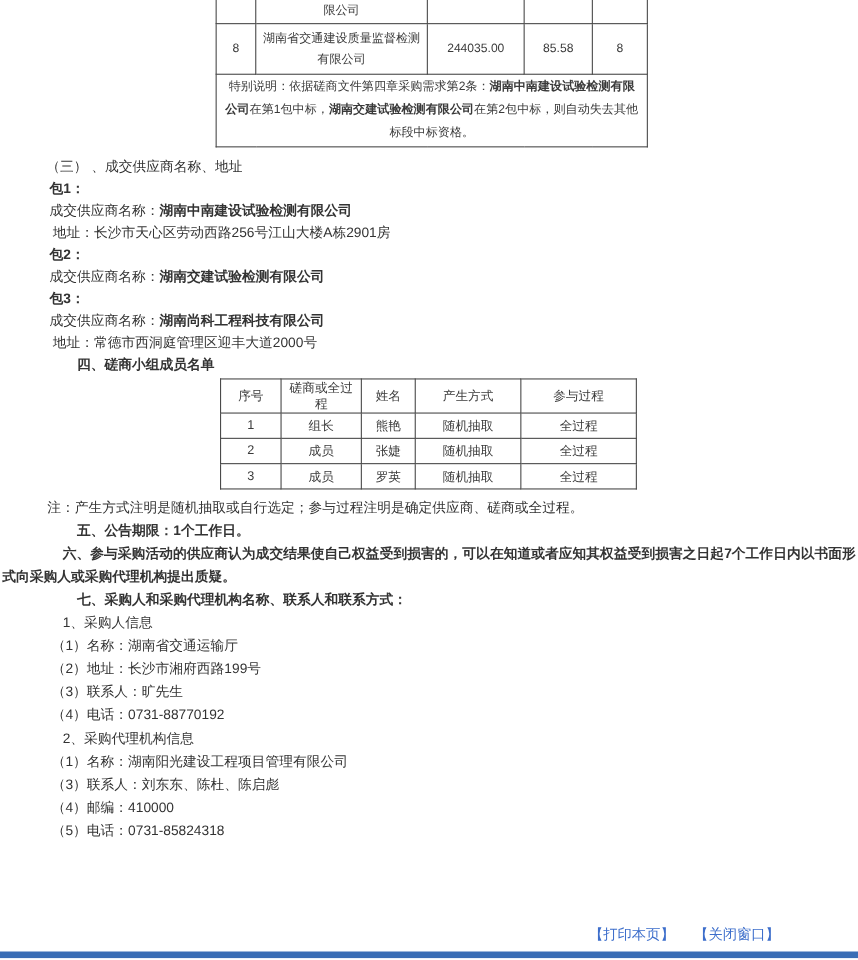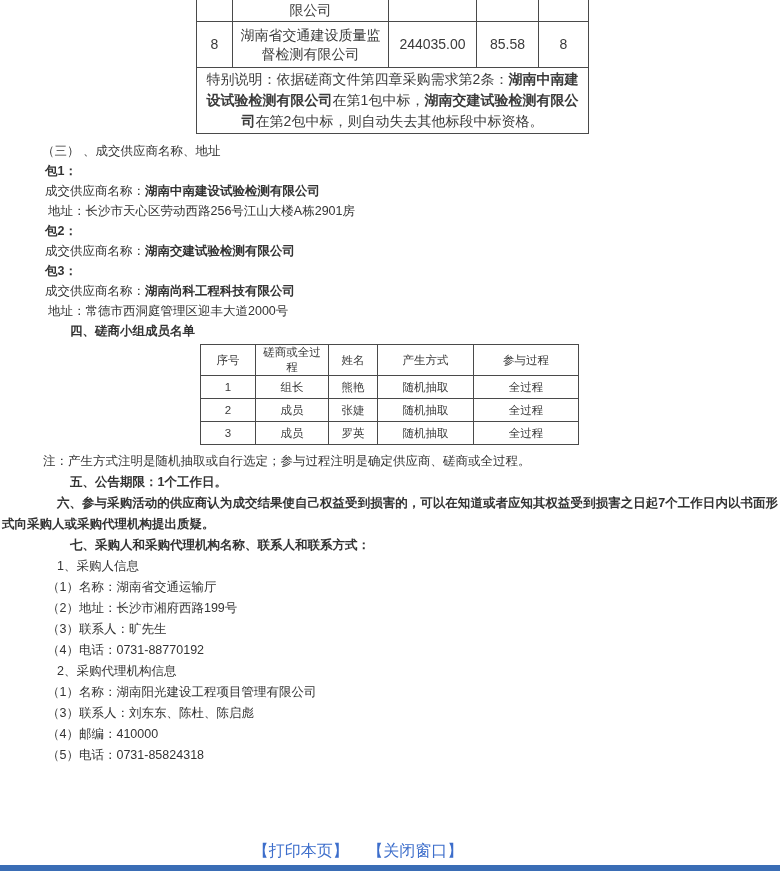--- a/index.html
+++ b/index.html
@@ -8,21 +8,21 @@
     font-family:"Liberation Sans","DejaVu Sans",sans-serif;
     color:#333333;font-size:12.5px;
     position:relative;overflow:hidden;
   }
   .page{position:relative;width:780px;height:873px;overflow:hidden;}
 
   
   table{border-collapse:collapse;}
   .results-table{
     margin-left:196px;width:392px;table-layout:fixed;
-    font-size:14px;color:#3a3a3a;
+    font-size:11px;color:#3a3a3a;
   }
   .results-table td{
     border:1px solid #4a4a4a;text-align:center;vertical-align:middle;
     padding:1px 2px;line-height:19px;
   }
   .results-table tr:first-child td{border-top:none;height:15px;vertical-align:bottom;overflow:hidden;}
   .results-table .row8 td{height:43px;}
   .special-note-cell{
     text-align:right;padding:1px 6px !important;line-height:21px !important;
   }
@@ -49,22 +49,22 @@
     margin-left:200px;margin-top:3px;width:378px;table-layout:fixed;
     font-size:11.5px;color:#3a3a3a;
   }
   .committee-table td{
     border:1px solid #4a4a4a;text-align:center;vertical-align:middle;
     height:22px;padding:0 2px;
   }
 
   
   .footer-links{
-    position:absolute;left:0;top:841px;width:716px;text-align:center;
-    font-size:16px;
+    position:absolute;left:0;top:841px;width:716px;text-align:right;
+    font-size:13px;
   }
   .footer-links a{color:#3d6ecb;text-decoration:none;margin:0 7px;cursor:pointer;}
   .bottom-bar{
     position:absolute;left:0;top:865px;width:780px;height:6px;background:#3a6db5;
   }
 </style>
 </head>
 <body>
 
 <div class="page">

